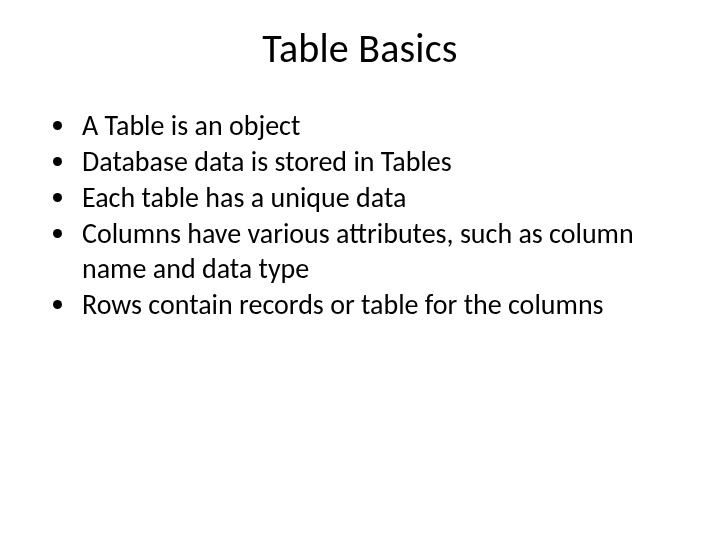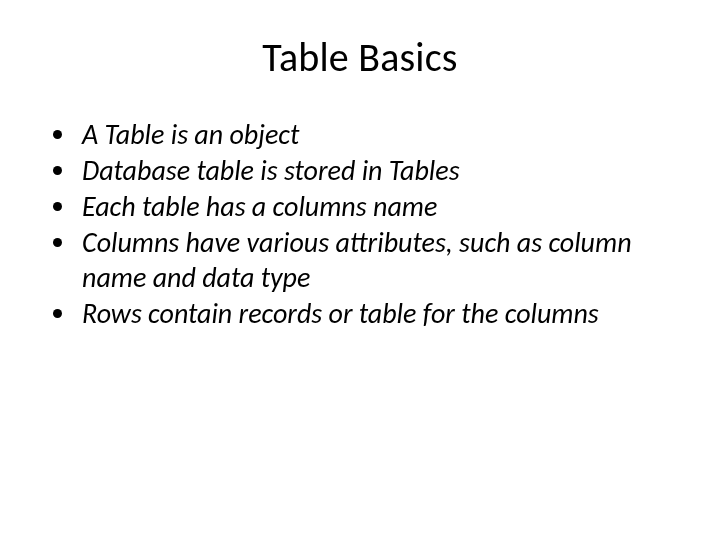--- a/index.html
+++ b/index.html
@@ -8,47 +8,46 @@
     width: 720px;
     height: 540px;
     background: #ffffff;
     font-family: Calibri, "Segoe UI", Arial, sans-serif;
     color: #000000;
   }
   .slide {
     width: 720px;
     height: 402px;
     box-sizing: border-box;
-    padding: 33px 50px 40px 50px;
+    padding: 24px 50px 40px 50px;
   }
   .title {
     font-size: 40px;
     font-weight: 400;
     text-align: center;
     margin: 0 0 36px 0;
     letter-spacing: 0.2px;
   }
   ul.body {
     margin: 0;
     padding: 0 0 0 28px;
     list-style-type: disc;
     font-size: 28px;
     line-height: 1.22;
-    font-style: italic;
   }
   ul.body li {
     margin: 0;
     padding: 0 0 2px 4px;
   }
 </style>
 </head>
 <body>
 
 <div class="slide">
   <h1 class="title">Table Basics</h1>
   <ul class="body">
     <li>A Table is an object</li>
-    <li>Database table is stored in Tables</li>
-    <li>Each table has a columns name</li>
+    <li>Database data is stored in Tables</li>
+    <li>Each table has a unique data</li>
     <li>Columns have various attributes, such as column name and data type</li>
     <li>Rows contain records or table for the columns</li>
   </ul>
 </div>
 
 </body></html>

